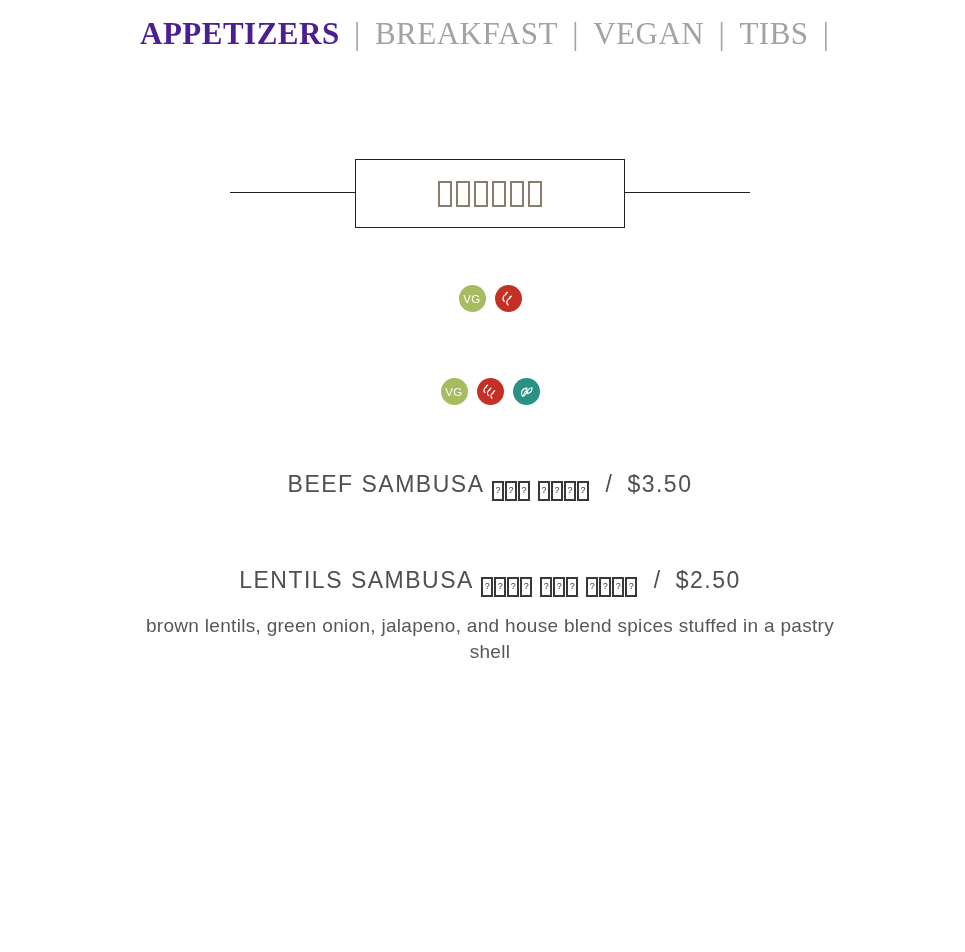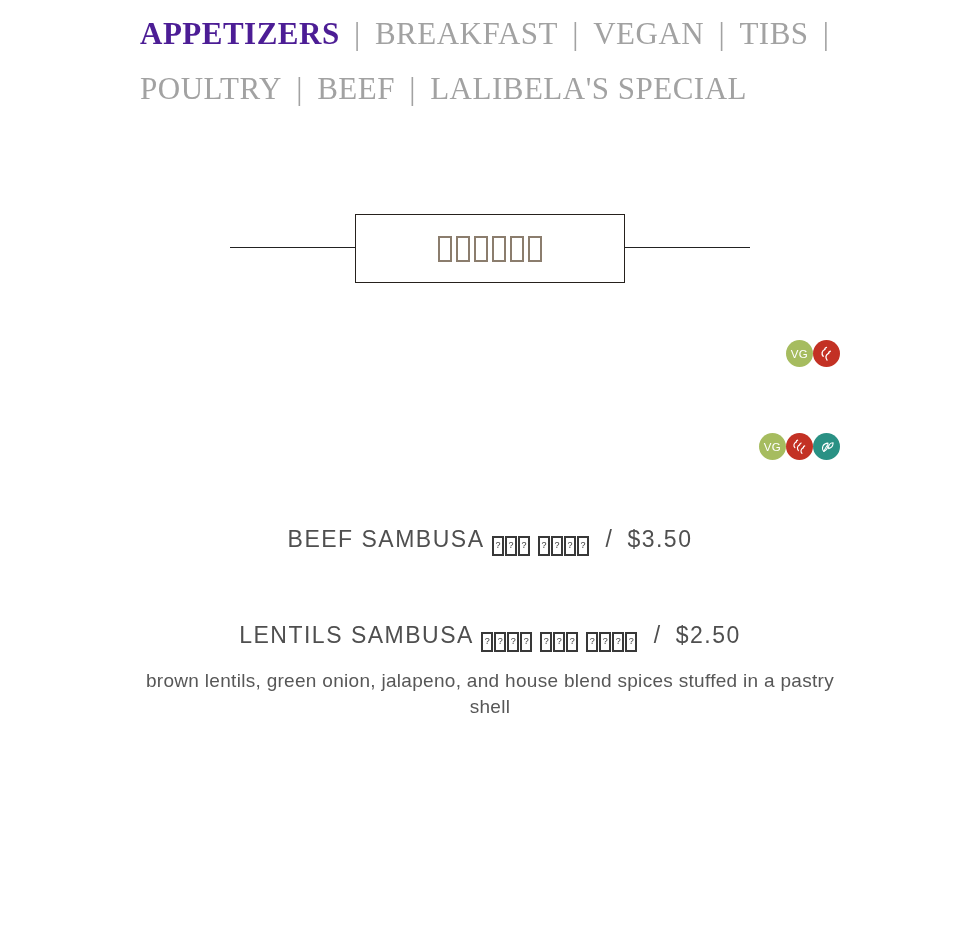--- a/index.html
+++ b/index.html
@@ -20,30 +20,29 @@
 
   
   .items{margin-top:57px;}
   .item{text-align:center;margin-bottom:66px;color:#545454;}
   .item-title{font-size:23px;font-weight:300;letter-spacing:1.5px;color:#4f4f4f;white-space:nowrap;}
   .glyph-group{display:inline-block;margin-left:7px;vertical-align:-1px;white-space:nowrap;}
   .glyph-box{display:inline-block;box-sizing:content-box;width:8px;height:16px;border:2px solid #383838;margin:0 0.5px;font-size:9px;line-height:15px;color:#383838;text-align:center;font-weight:400;letter-spacing:0;}
   .slash{margin:0 14px 0 16px;color:#4f4f4f;}
   .price{color:#4f4f4f;}
   .item-desc{font-size:19px;font-weight:300;letter-spacing:0.3px;line-height:26px;color:#575757;margin-top:16px;}
-  .badges{margin-top:18px;display:flex;justify-content:flex-end;}
+  .badges{margin-top:18px;display:flex;justify-content:center;gap:9px;}
   .badge{width:27px;height:27px;border-radius:50%;display:flex;align-items:center;justify-content:center;color:#ffffff;font-size:11.5px;letter-spacing:0.5px;font-weight:400;}
 </style>
 </head>
 <body>
 
 <div class="content">
   <nav class="nav" id="nav">
       <div><span class="nav-item active">APPETIZERS</span><span class="nav-sep"> | </span><span class="nav-item">BREAKFAST</span><span class="nav-sep"> | </span><span class="nav-item">VEGAN</span><span class="nav-sep"> | </span><span class="nav-item">TIBS</span><span class="nav-sep"> | </span></div>
-      <div><span class="nav-item">POULTRY</span><span class="nav-sep"> | </span><span class="nav-item">BEEF</span><span class="nav-sep"> | </span><span class="nav-item">LALIBELA'S SPECIAL</span></div>
     </nav>
 
   <div class="divider-wrap">
     <div class="hline"></div>
     <div class="title-box" id="headerBox">
         <span class="header-glyph" style="border-color: rgb(139, 125, 109);"></span>
         <span class="header-glyph" style="border-color: rgb(139, 125, 109);"></span>
         <span class="header-glyph" style="border-color: rgb(139, 125, 109);"></span>
         <span class="header-glyph" style="border-color: rgb(139, 125, 109);"></span>
         <span class="header-glyph" style="border-color: rgb(139, 125, 109);"></span>

